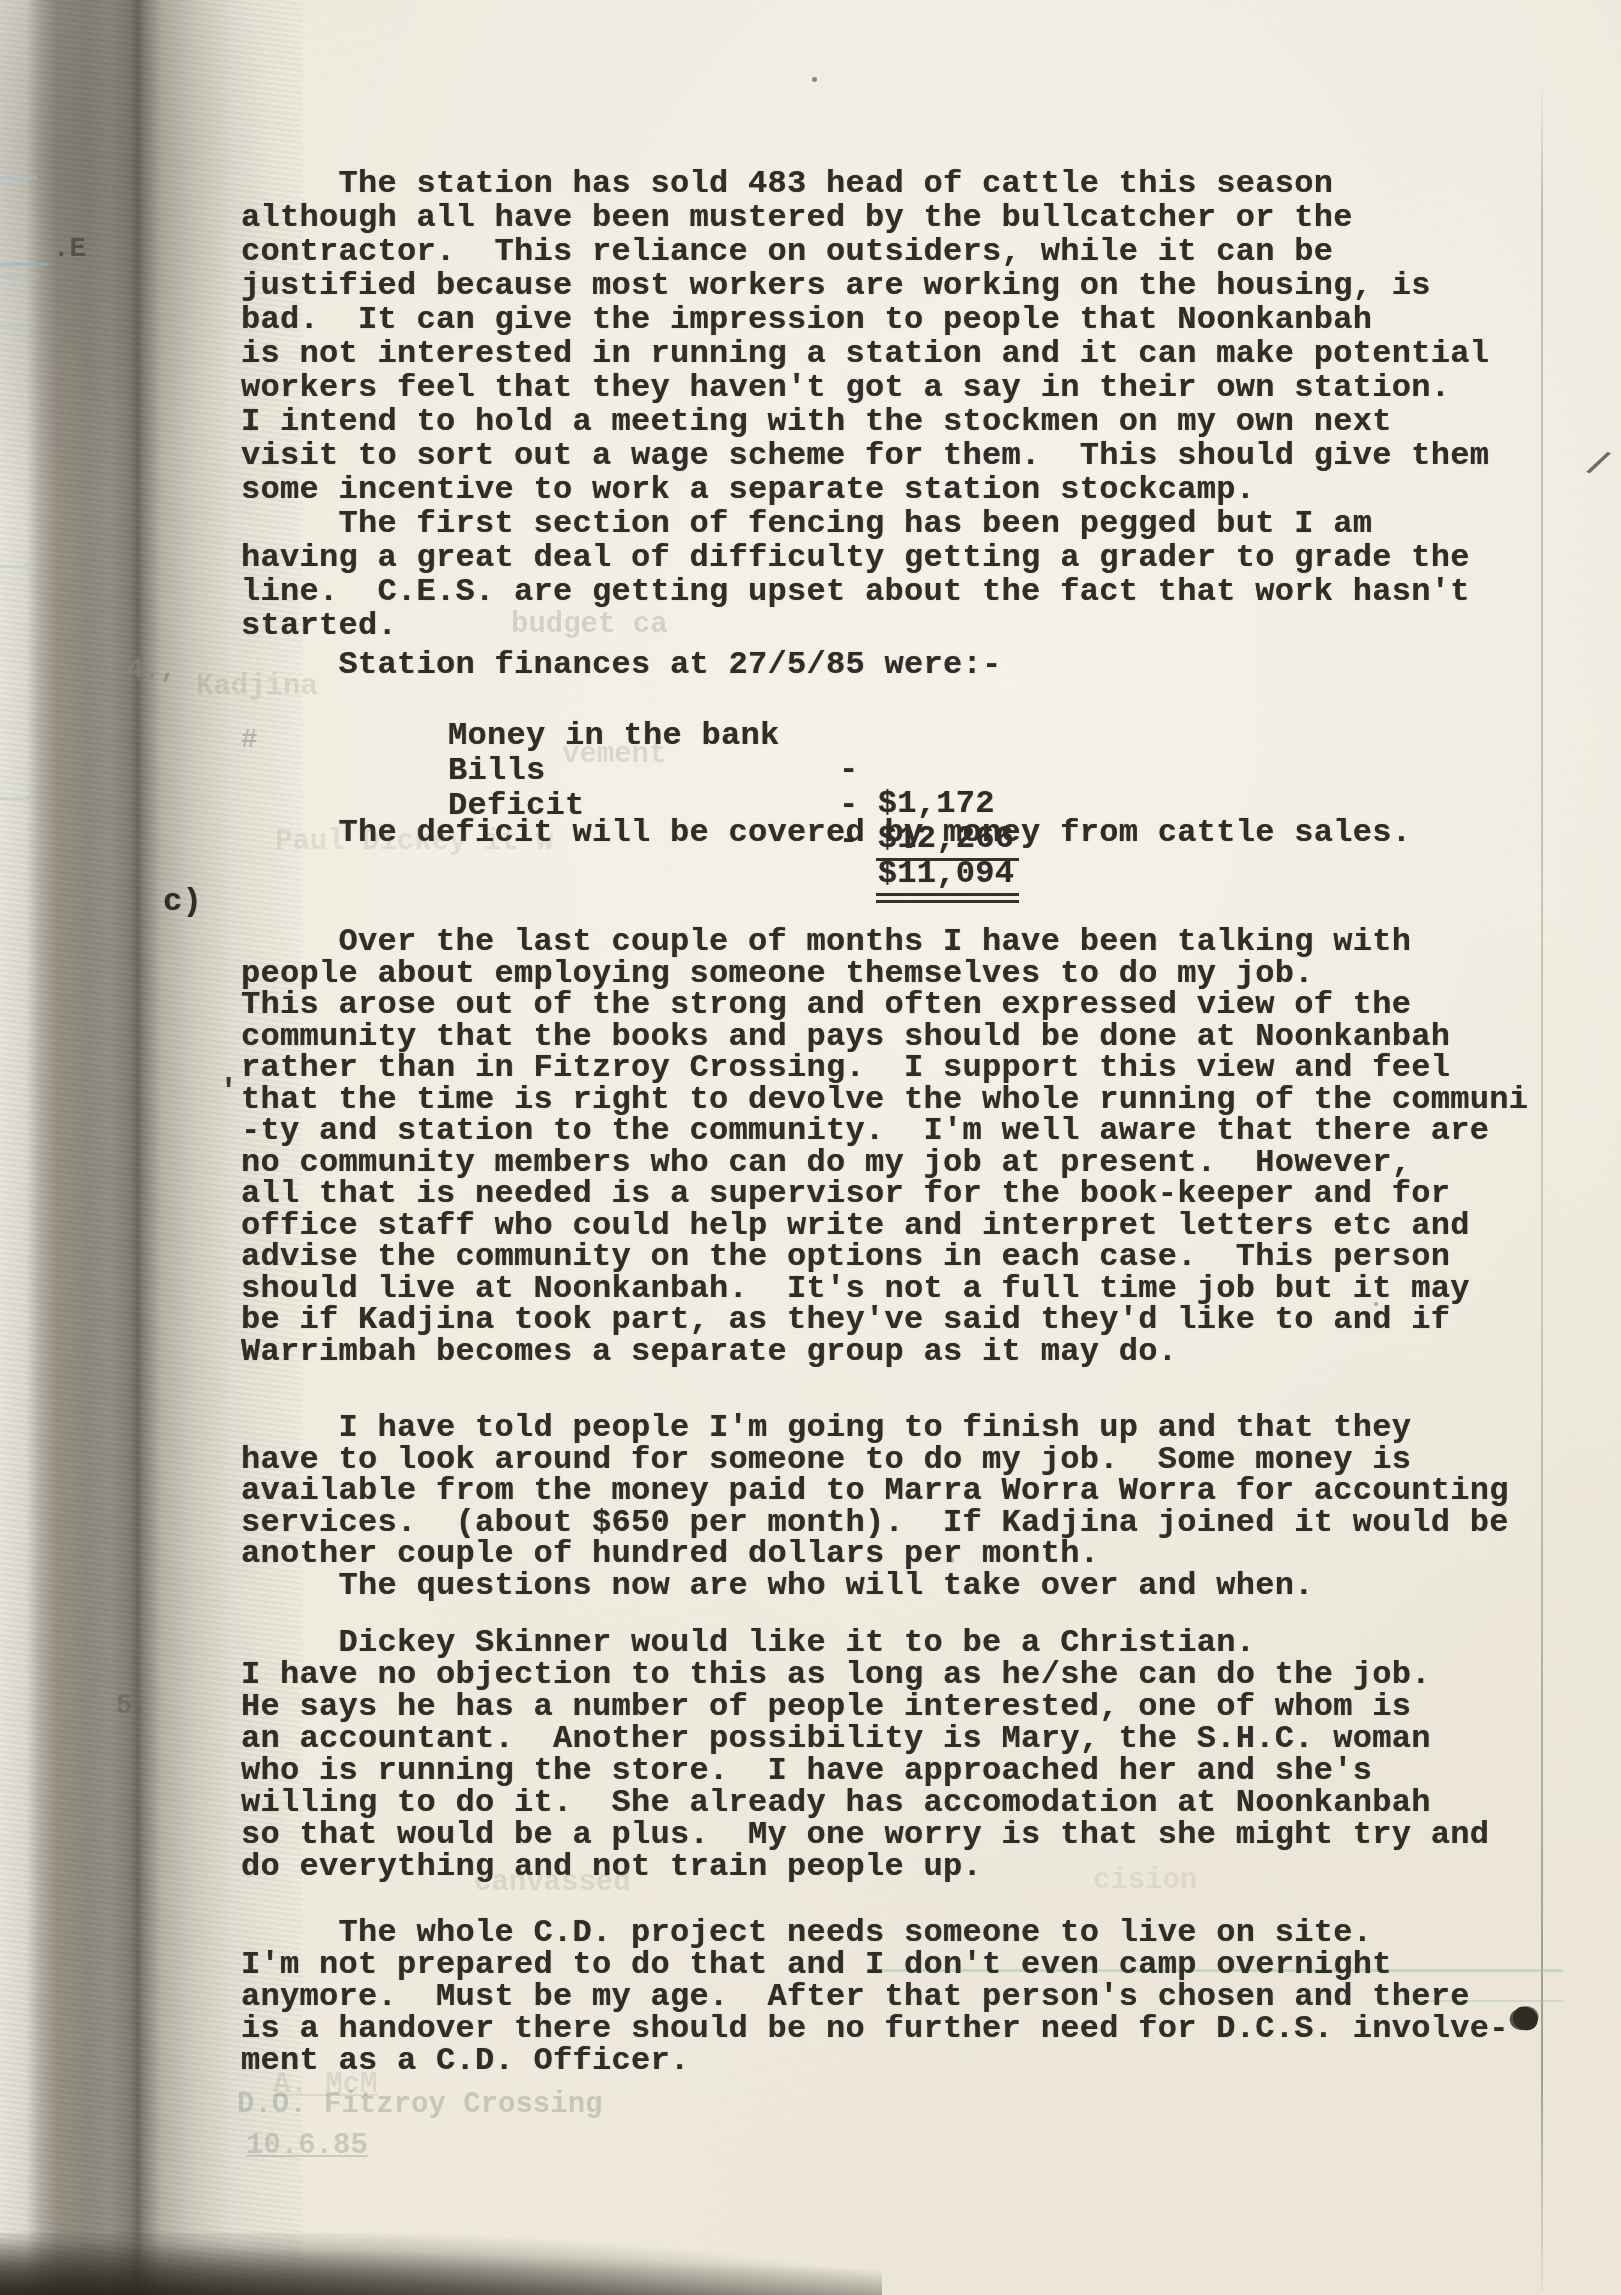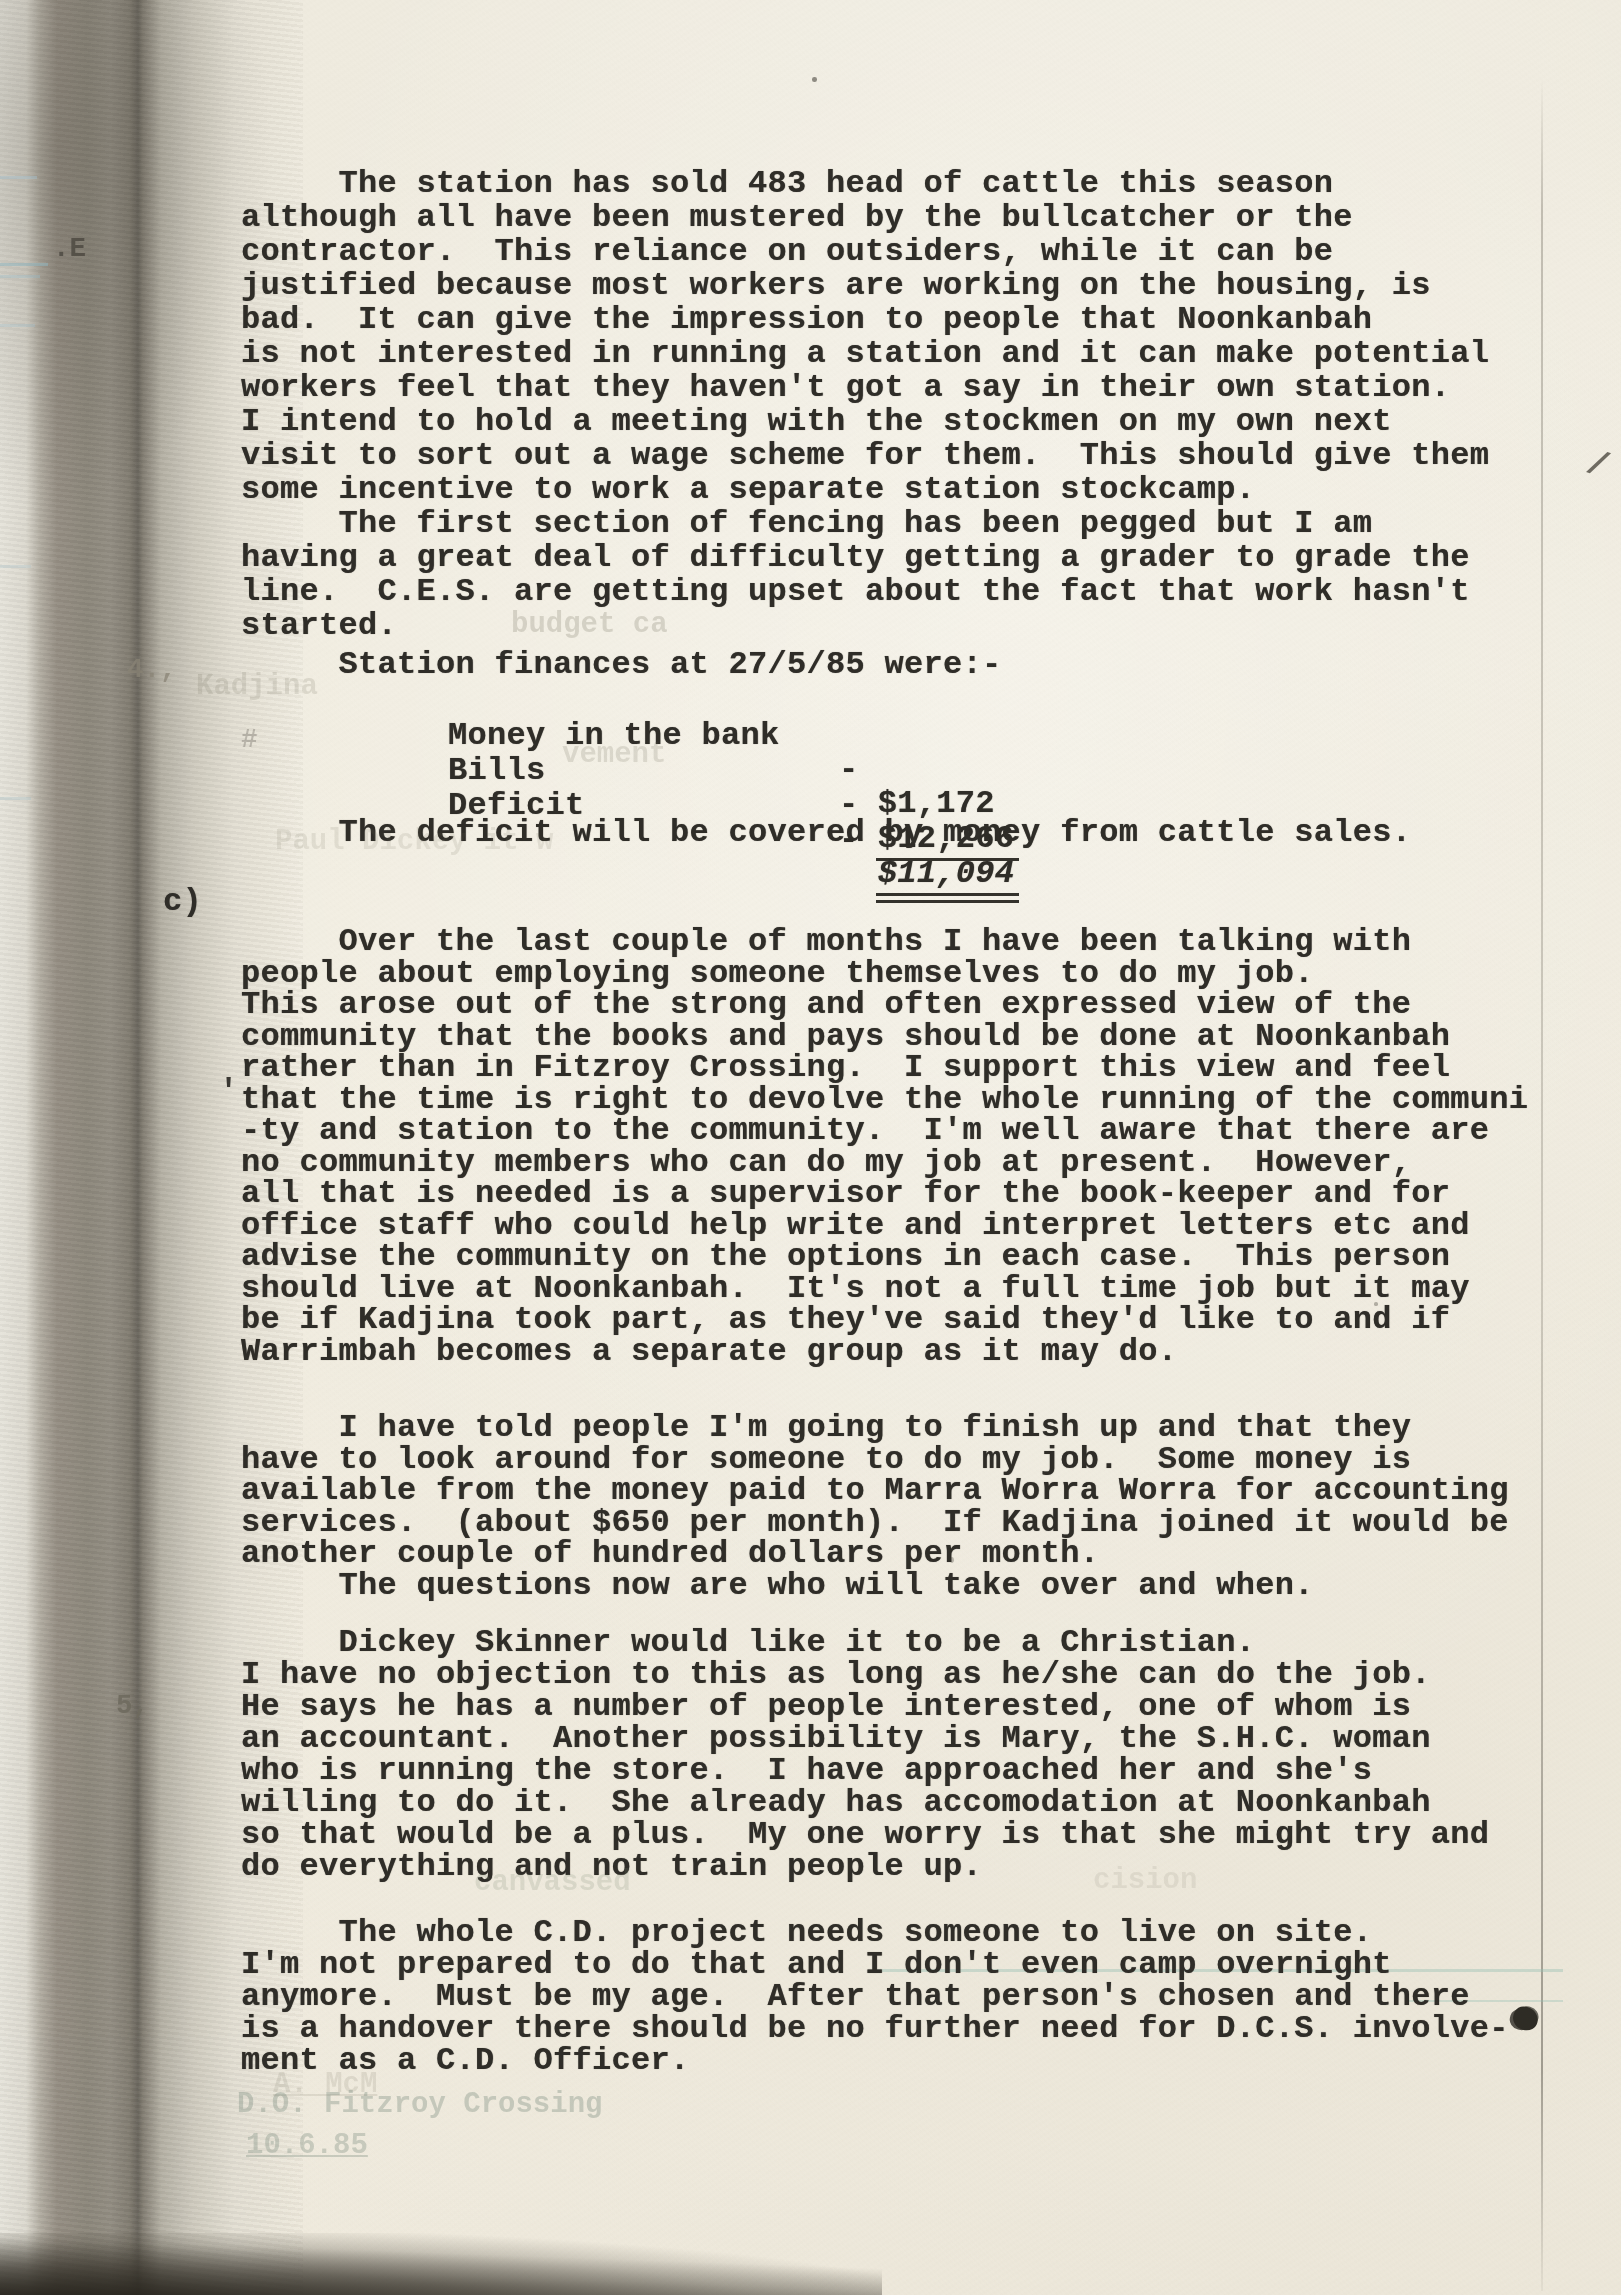--- a/index.html
+++ b/index.html
@@ -52,21 +52,21 @@
   .lh34 .tl{line-height:31.5px;}
   .lh345 .tl{line-height:32px;}
   .lh35 .tl{line-height:32px;}
   .tl{white-space:pre;}
   
   .fin-row{position:absolute;left:12px;width:1286px;height:35px;}
   .fin-label{position:absolute;left:436px;white-space:pre;}
   .fin-dash{position:absolute;left:827px;}
   .fin-amount{position:absolute;left:864px;padding:0 4.6px 1.8px 1.8px;text-align:center;}
   .u-single{border-bottom:3.7px solid #34322c;}
-  .u-double{border-bottom:10px double #34322c;font-style:italic;}
+  .u-double{border-bottom:10px double #34322c;}
   
   .sec-index{position:absolute;left:163px;top:0;}
   .sec-title{position:absolute;left:237px;top:0;border-bottom:3.7px solid #34322c;padding:0 7.3px 4.6px 1.8px;}
   
   .ghost{position:absolute;white-space:pre;
     font:700 29px "Liberation Mono","DejaVu Sans Mono",monospace;color:#6d6a58;}
   .g0{left:511px;top:608px;opacity:.22;}
   .g1{left:196px;top:670px;opacity:.16;font-family:Liberation Mono, monospace;}
   .g2{left:562px;top:738px;opacity:.18;}
   .g3{left:275px;top:825px;opacity:.13;}

